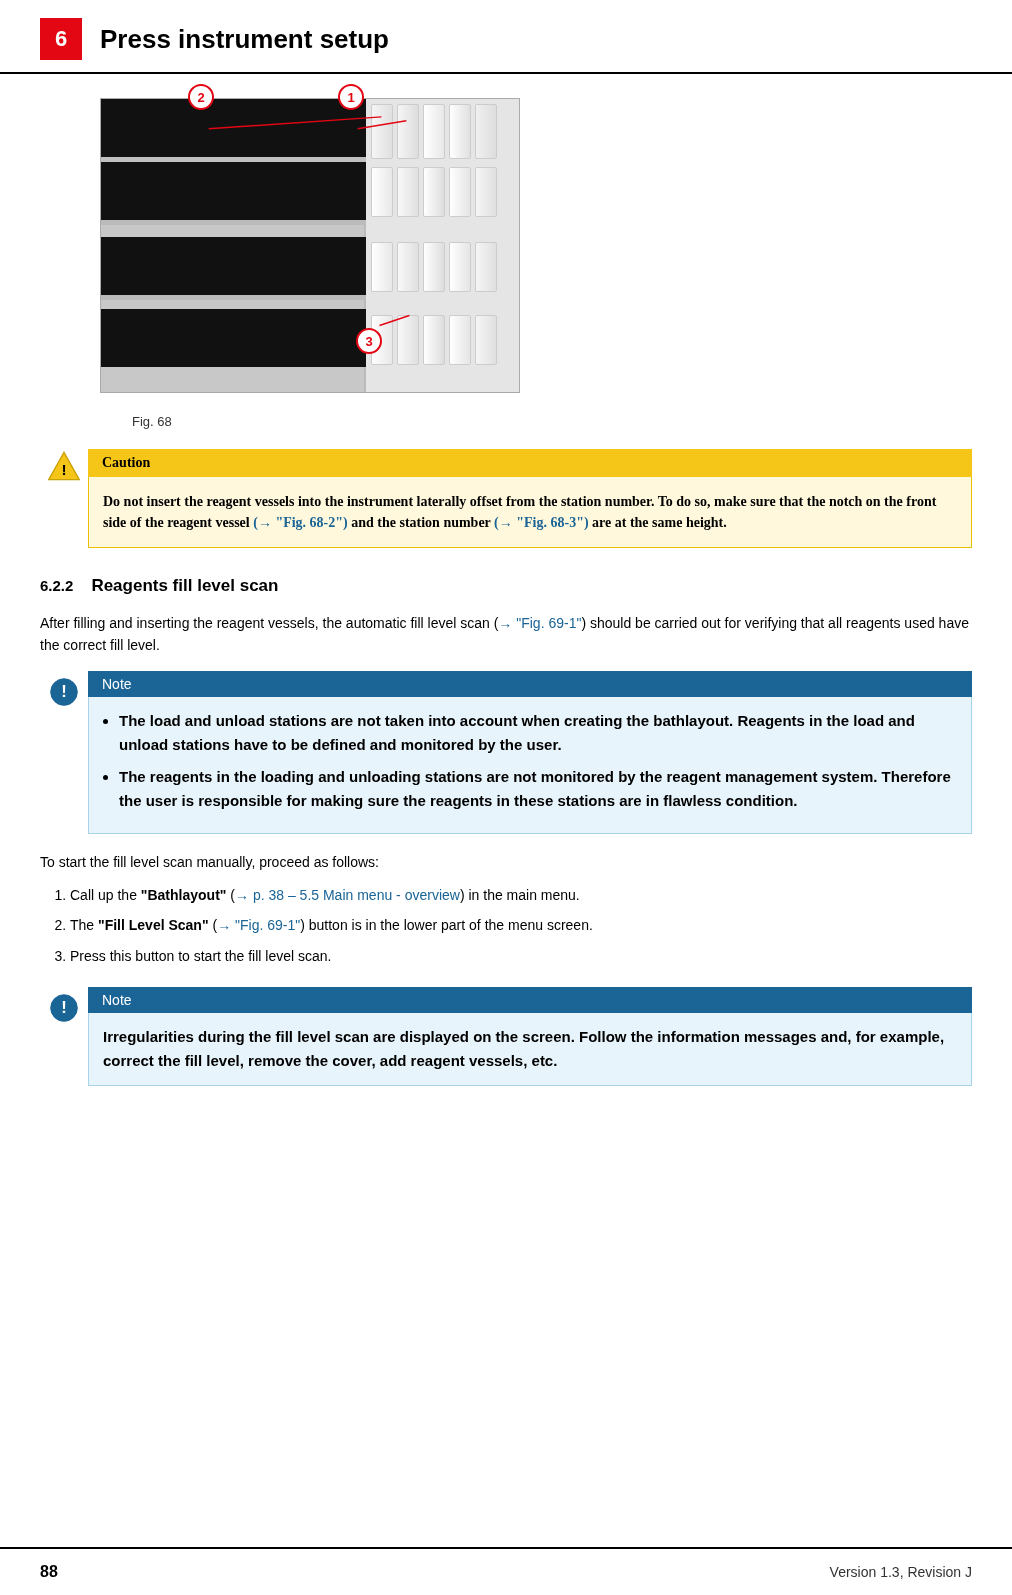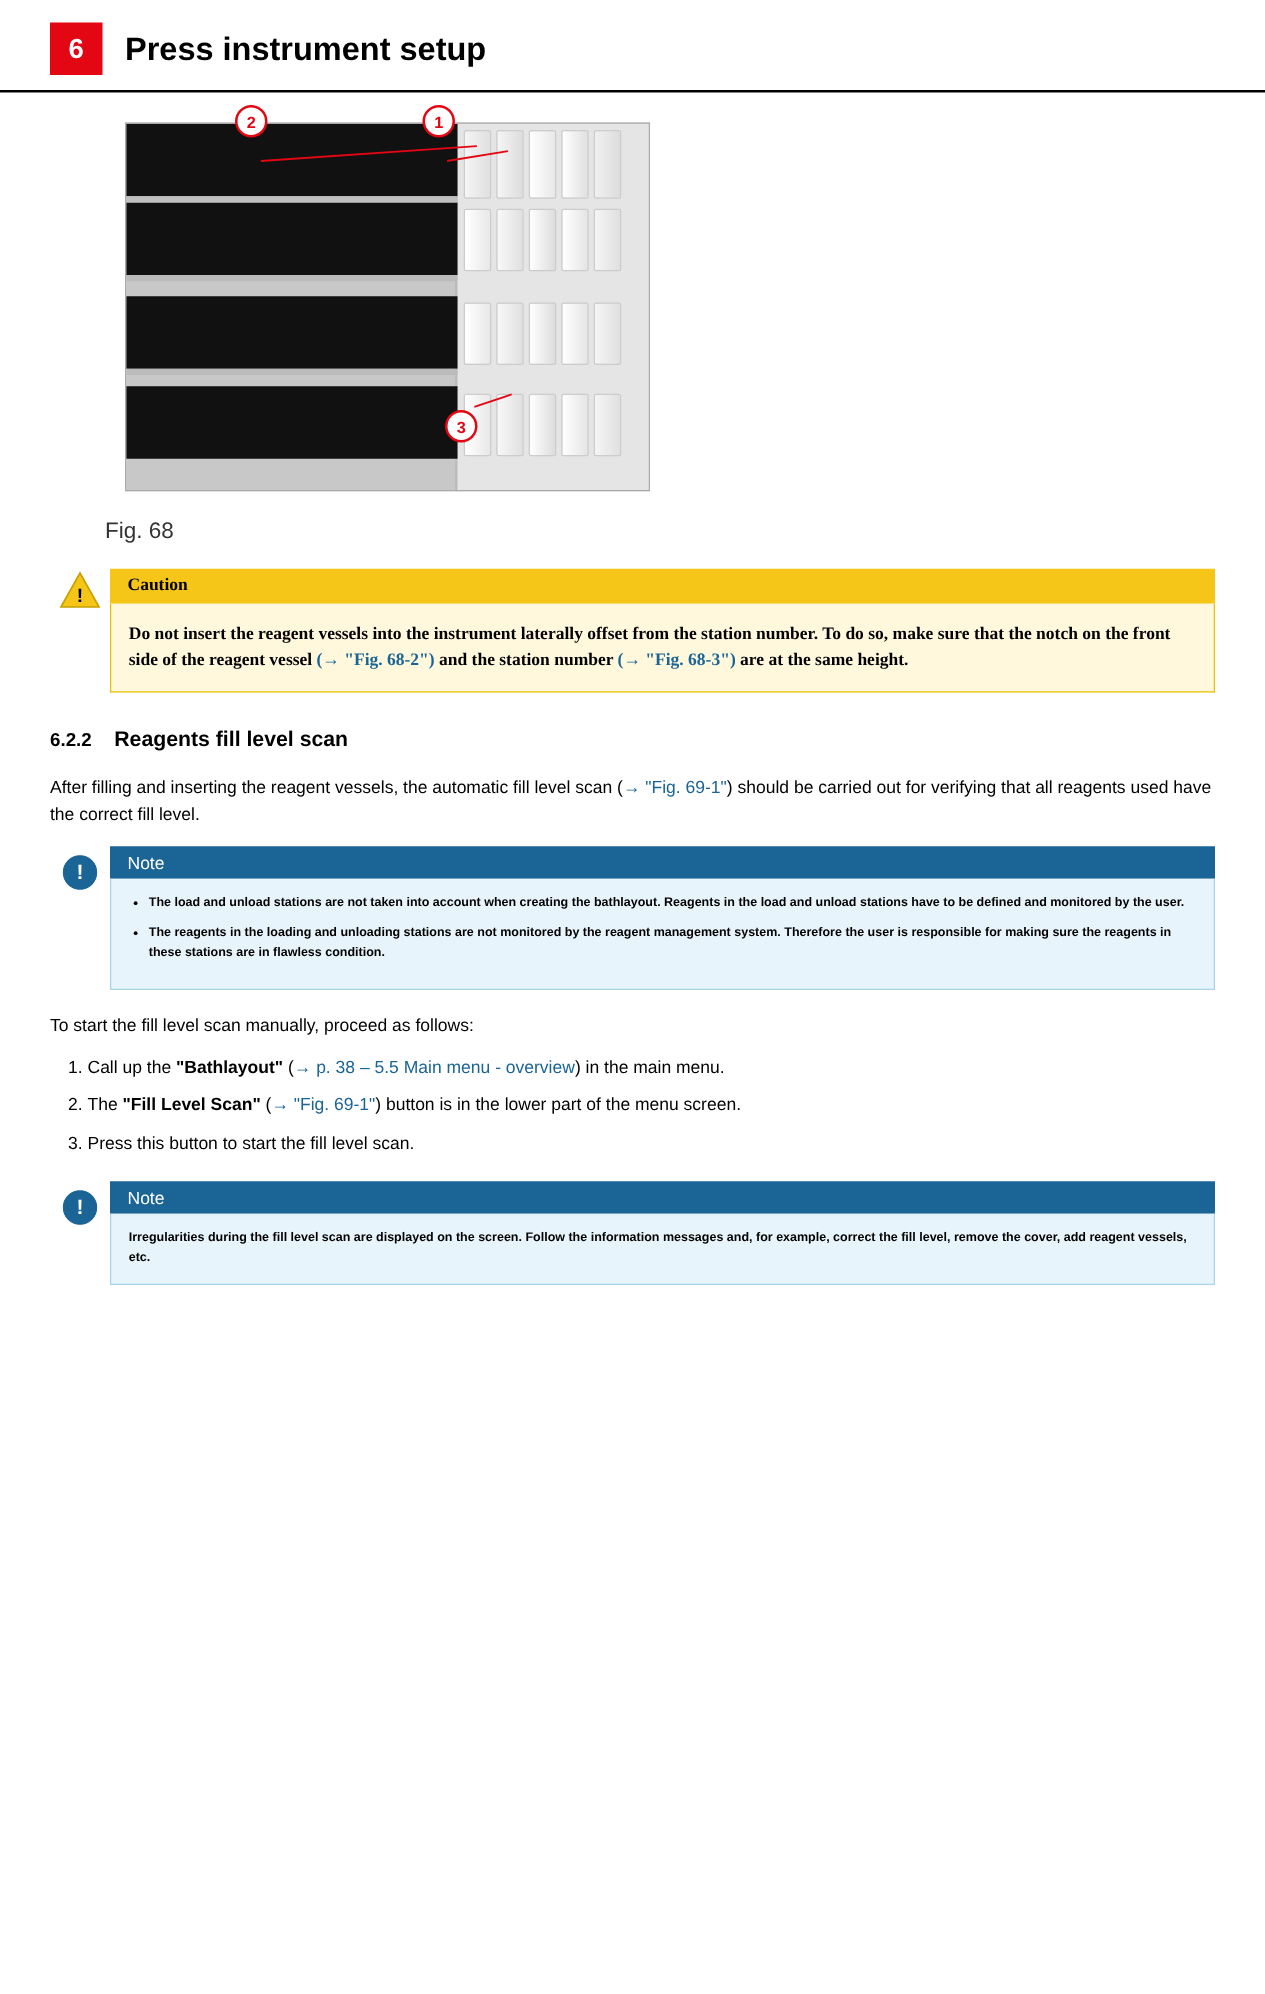--- a/index.html
+++ b/index.html
@@ -92,24 +92,24 @@
       color: #e30613;
       font-size: 13px;
       font-weight: bold;
       display: flex;
       align-items: center;
       justify-content: center;
       z-index: 10;
     }
 
     .fig-caption {
-      font-size: 18px;
+      font-size: 13px;
       color: #333;
       margin-top: 6px;
-      margin-left: 44px;
+      margin-left: 92px;
     }
 
     
     .caution-box {
       display: flex;
       align-items: stretch;
       margin-bottom: 30px;
       border: none;
     }
 
@@ -194,21 +194,21 @@
       background: #1a6496;
       color: #fff;
       padding: 5px 14px;
       font-weight: normal;
       font-size: 14px;
     }
 
     .note-body {
       background: #e8f4fb;
       padding: 12px 14px;
-      font-size: 10px;
+      font-size: 15px;
       line-height: 1.6;
       border: 1px solid #a8d3ea;
       border-top: none;
     }
 
     .note-body ul {
       margin-left: 16px;
     }
 
     .note-body ul li {
@@ -456,14 +456,18 @@
       <div class="note-content">
         <div class="note-header">Note</div>
         <div class="note-body">
           <span style="font-weight:bold;">Irregularities during the fill level scan are displayed on the screen. Follow the information messages and, for example, correct the fill level, remove the cover, add reagent vessels, etc.</span>
         </div>
       </div>
     </div>
 
   </div>
 
+  <div class="page-footer">
+    <span class="footer-page-num">88</span>
+    <span class="footer-version">Version 1.3, Revision J</span>
+  </div>
 
 </div>
 
 </body></html>

